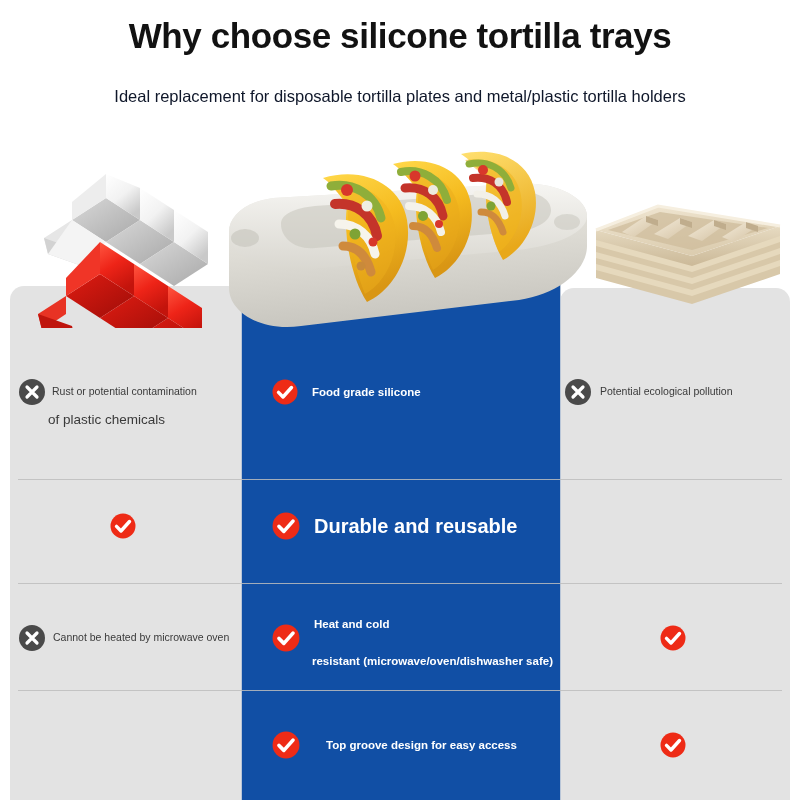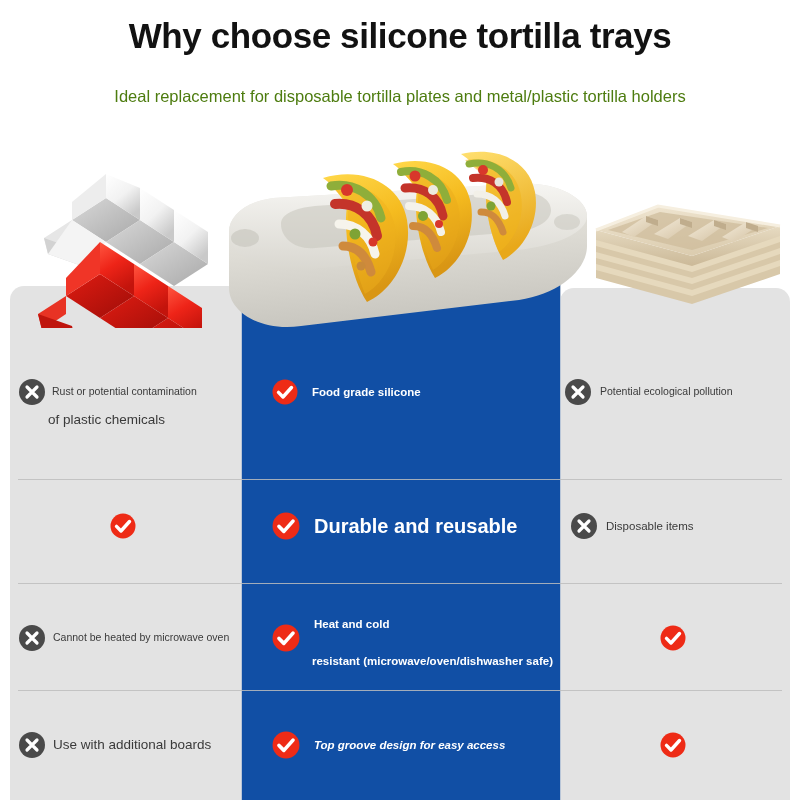--- a/index.html
+++ b/index.html
@@ -15,21 +15,21 @@
   
   .page-title{
     position:absolute;top:16px;left:0;width:800px;
     text-align:center;
     font-size:35px;font-weight:700;color:#121212;
     letter-spacing:-0.4px;
   }
   .page-subtitle{
     position:absolute;top:87px;left:0;width:800px;
     text-align:center;
-    font-size:16.5px;font-weight:400;color:#4d7c0f;
+    font-size:16.5px;font-weight:400;color:#0f172a;
   }
 
   
   .col{position:absolute;bottom:0;}
   .col-left{
     left:10px;width:232px;top:286px;
     background:#e3e3e3;
     border-radius:14px 14px 0 0;
   }
   .col-right{
@@ -325,27 +325,20 @@
     </div>
 
     <div class="cell cell-center" style="top:0;height:36px;padding-left:30px;">
       <svg class="icon icon-check-lg" viewBox="0 0 26 26">
         <circle cx="13" cy="13" r="12.5" fill="#ee2b16"></circle>
         <path d="M6.5 13.4 L11 18 L19.5 8.5" stroke="#fff" stroke-width="3.4" fill="none" stroke-linecap="round" stroke-linejoin="round"></path>
       </svg>
       <span class="txt txt-white fs-16" style="margin-left:14px;">Durable and reusable</span>
     </div>
 
-    <div class="cell cell-right" style="top:0;height:36px;padding-left:10px;">
-      <svg class="icon icon-x" viewBox="0 0 28 28">
-        <circle cx="14" cy="14" r="13" fill="#4a4a4a"></circle>
-        <path d="M9 9 L19 19 M19 9 L9 19" stroke="#fff" stroke-width="3.2" stroke-linecap="round"></path>
-      </svg>
-      <span class="txt txt-dark fs-12" style="margin-left:8px;">Disposable items</span>
-    </div>
   </div>
 
   <div class="row" style="top:618px;height:40px;">
 
     <div class="cell cell-center" style="top:0;height:40px;padding-left:30px;">
       <svg class="icon icon-check-lg" viewBox="0 0 26 26">
         <circle cx="13" cy="13" r="12.5" fill="#ee2b16"></circle>
         <path d="M6.5 13.4 L11 18 L19.5 8.5" stroke="#fff" stroke-width="3.4" fill="none" stroke-linecap="round" stroke-linejoin="round"></path>
       </svg>
       <span class="txt txt-white fs-12" style="margin-left:14px;position:relative;top:-14px;">Heat and cold</span>
@@ -367,34 +360,27 @@
       <svg class="icon icon-check" viewBox="0 0 26 26">
         <circle cx="13" cy="13" r="12.5" fill="#ee2b16"></circle>
         <path d="M6.5 13.4 L11 18 L19.5 8.5" stroke="#fff" stroke-width="3.4" fill="none" stroke-linecap="round" stroke-linejoin="round"></path>
       </svg>
       <span class="txt txt-dark fs-12" style="margin-left:8px;"></span>
     </div>
   </div>
 
   <div class="row" style="top:726px;height:38px;">
 
-    <div class="cell cell-left" style="top:0;height:38px;padding-left:8px;">
-      <svg class="icon icon-x" viewBox="0 0 28 28">
-        <circle cx="14" cy="14" r="13" fill="#4a4a4a"></circle>
-        <path d="M9 9 L19 19 M19 9 L9 19" stroke="#fff" stroke-width="3.2" stroke-linecap="round"></path>
-      </svg>
-      <span class="txt txt-dark fs-14" style="margin-left:7px;">Use with additional boards</span>
-    </div>
 
     <div class="cell cell-center" style="top:0;height:38px;padding-left:30px;">
       <svg class="icon icon-check-lg" viewBox="0 0 26 26">
         <circle cx="13" cy="13" r="12.5" fill="#ee2b16"></circle>
         <path d="M6.5 13.4 L11 18 L19.5 8.5" stroke="#fff" stroke-width="3.4" fill="none" stroke-linecap="round" stroke-linejoin="round"></path>
       </svg>
-      <span class="txt txt-white fs-12" style="margin-left:14px;font-style:italic;">Top groove design for easy access</span>
+      <span class="txt txt-white fs-12" style="margin-left:26px;">Top groove design for easy access</span>
     </div>
 
     <div class="cell cell-right" style="top:0;height:38px;padding-left:100px;">
       <svg class="icon icon-check" viewBox="0 0 26 26">
         <circle cx="13" cy="13" r="12.5" fill="#ee2b16"></circle>
         <path d="M6.5 13.4 L11 18 L19.5 8.5" stroke="#fff" stroke-width="3.4" fill="none" stroke-linecap="round" stroke-linejoin="round"></path>
       </svg>
       <span class="txt txt-dark fs-12" style="margin-left:8px;"></span>
     </div>
   </div>

